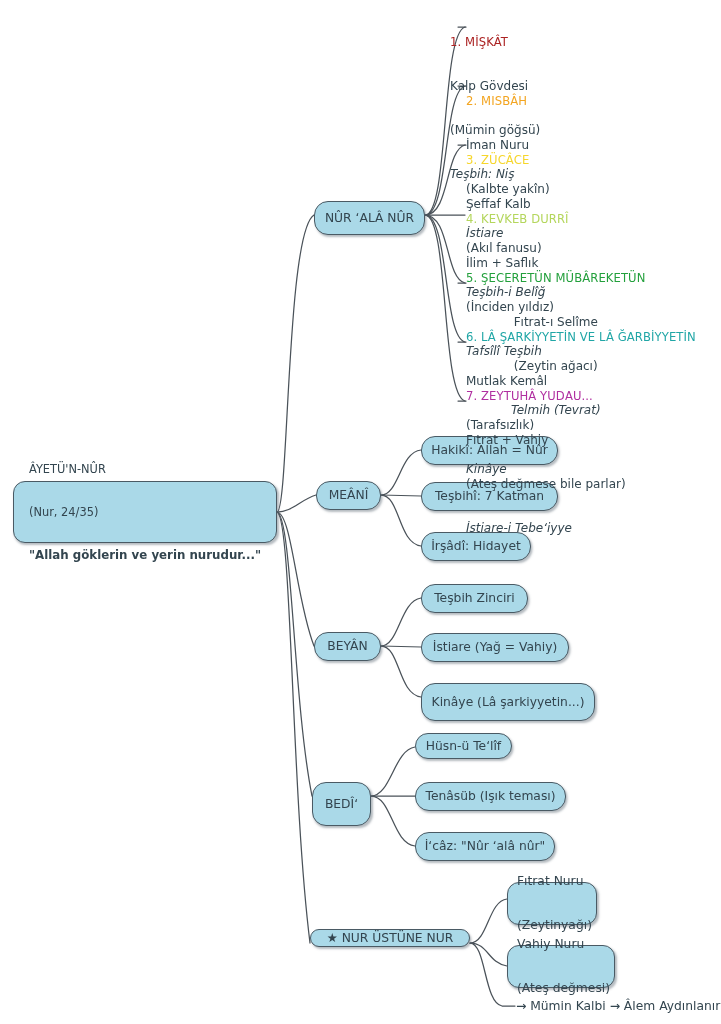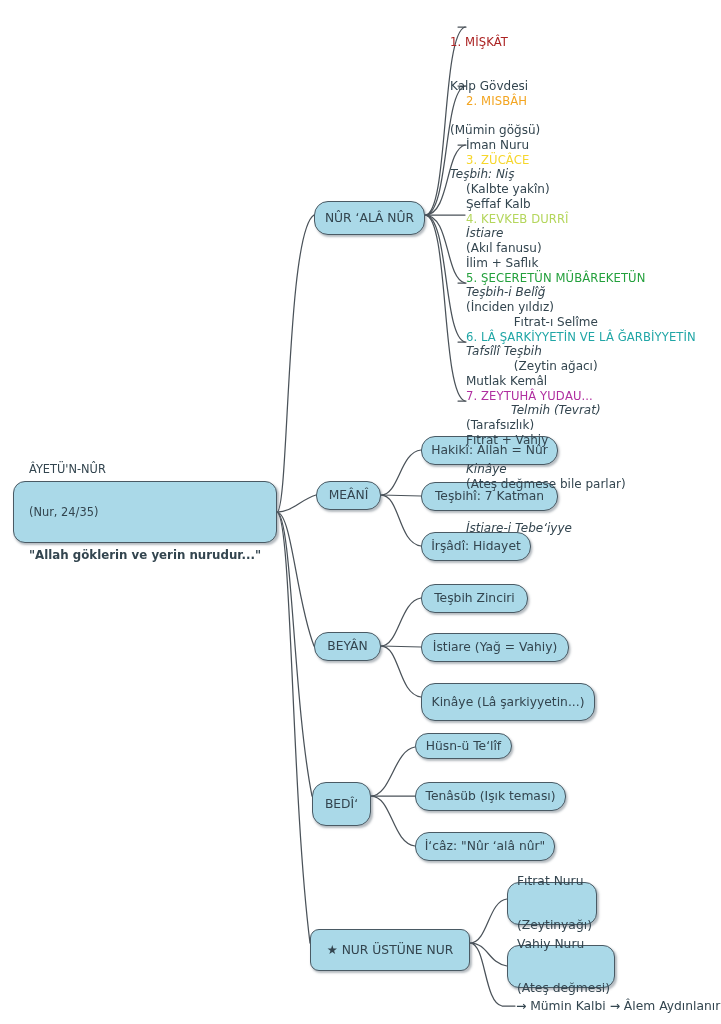--- a/index.html
+++ b/index.html
@@ -144,21 +144,21 @@
   </div>
 
   <div class="node" style="left:314px; top:632px; width:67px; height:29px;">
     <span>BEYÂN</span>
   </div>
 
   <div class="node" style="left:312px; top:782px; width:59px; height:44px;">
     <span>BEDÎ‘</span>
   </div>
 
-  <div class="node" style="left:310px; top:929px; width:160px; height:42px;border-radius:9px;">
+  <div class="node" style="left:310px; top:929px; width:160px; height:18px;">
     <span>★ NUR ÜSTÜNE NUR</span>
   </div>
 
   <div class="node" style="left:421px; top:436px; width:137px; height:29px;text-align:center;">
     <span>Hakikî: Allah = Nûr</span>
   </div>
   <div class="node" style="left:421px; top:482px; width:137px; height:29px;">
     <span>Teşbihî: 7 Katman</span>
   </div>
   <div class="node" style="left:421px; top:532px; width:110px; height:29px;">

